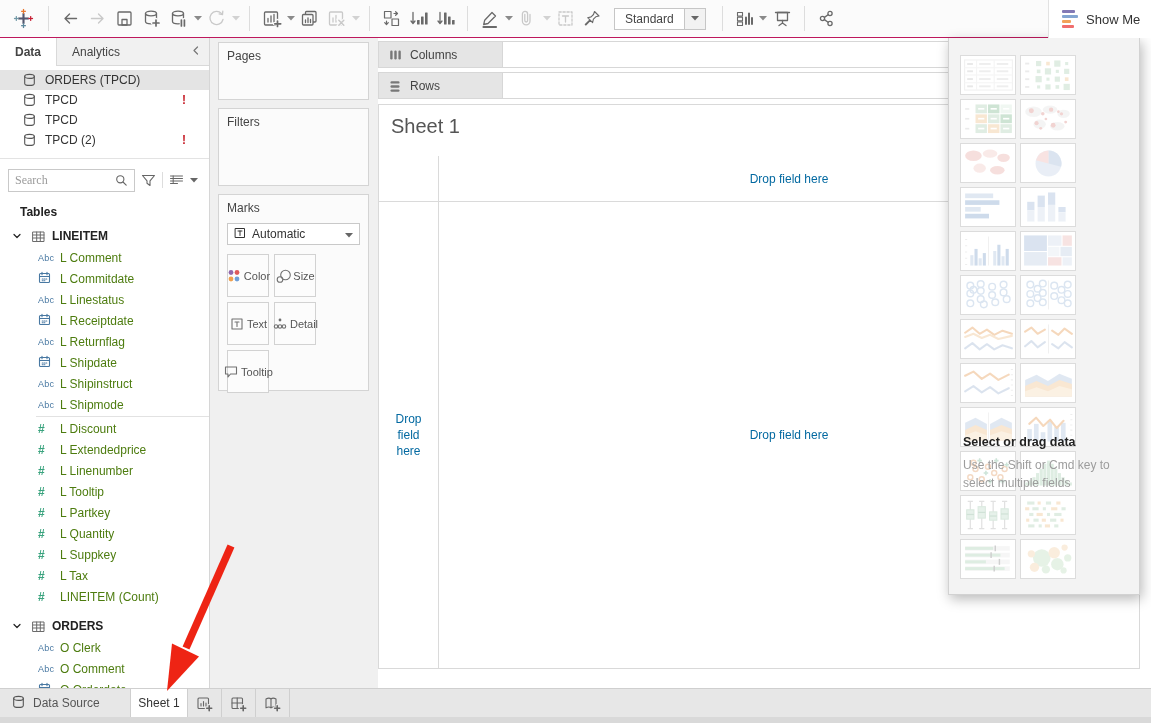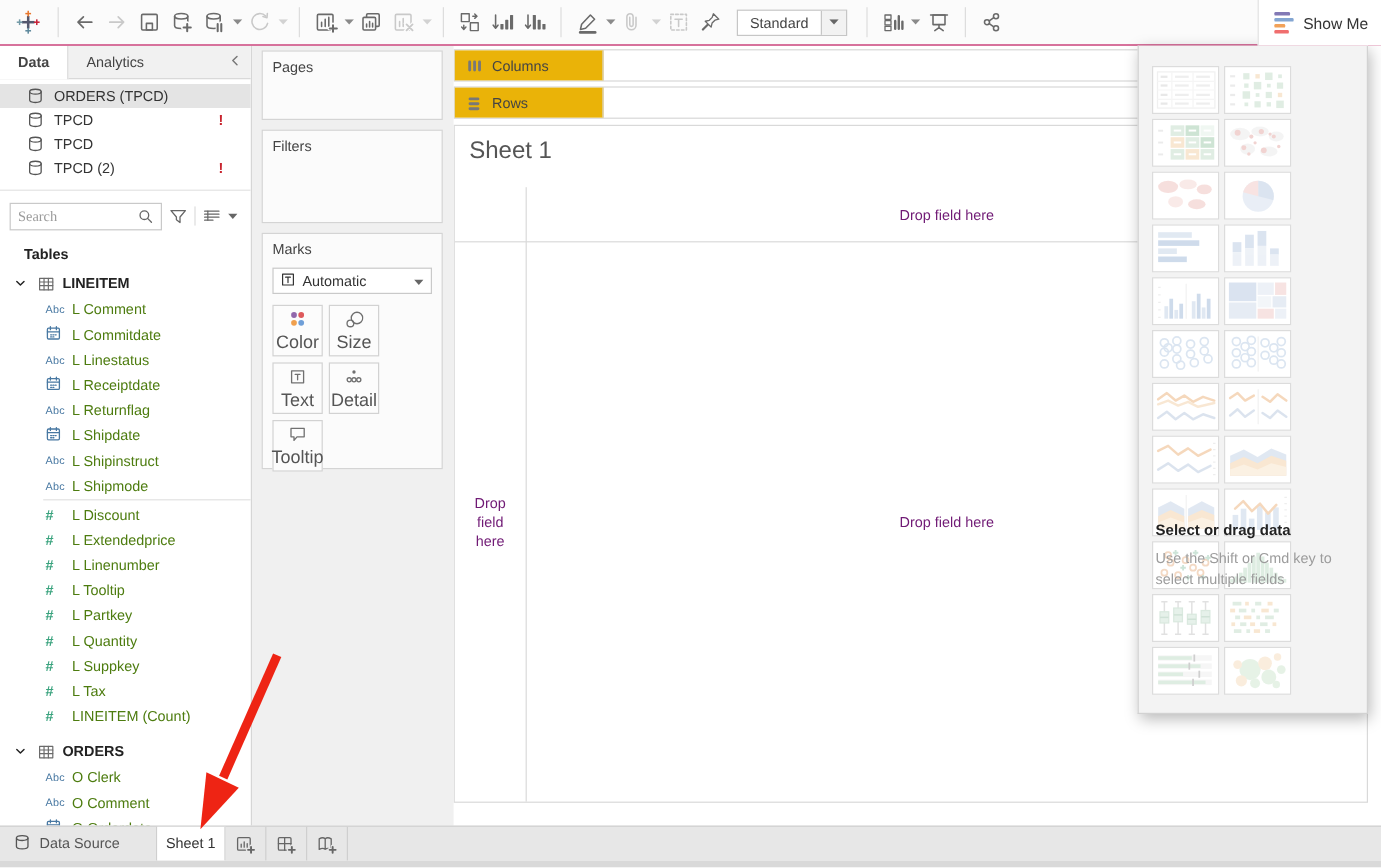--- a/index.html
+++ b/index.html
@@ -55,34 +55,34 @@
 .tbl-gap{height:8px}
 
 .cardscol{position:absolute;left:210px;top:38px;width:168px;height:650px;background:#f0f0f0;z-index:1}
 .card{position:absolute;left:8px;width:151px;background:#fbfbfb;border:1px solid #d4d4d4;font-size:12px;color:#444;padding:6px 8px}
 .card-pages{top:4px;height:58px}
 .card-filters{top:70px;height:78px}
 .card-marks{top:156px;height:197px}
 .marks-dd{margin-top:8px;height:22px;border:1px solid #c9c9c9;background:#fff;display:flex;align-items:center;padding:0 6px;gap:6px;color:#333}
 .marks-dd .ddcaret{margin-left:auto;color:#666}
 .marks-grid{display:flex;flex-wrap:wrap;gap:5px;margin-top:9px}
-.mbtn{width:42px;height:43px;border:1px solid #d2d2d2;background:#fcfcfc;display:flex;flex-direction:column;align-items:center;justify-content:center;gap:2px;font-size:15px;color:#555}
+.mbtn{width:42px;height:43px;border:1px solid #d2d2d2;background:#fcfcfc;display:flex;flex-direction:row;align-items:center;justify-content:center;gap:2px;font-size:11px;color:#555}
 .mbtn .mi{height:17px;display:flex;align-items:center;color:#707070}
 
 .wscol{position:absolute;left:378px;top:38px;width:773px;height:650px;background:#fff}
 .shelf{position:absolute;left:0;background:#fff;border:1px solid #d7d7d7;height:27px;width:762px;display:flex}
 .shelf.columns{top:3px}
 .shelf.rows{top:34px}
-.shelf-label{width:124px;border-right:1px solid #d7d7d7;display:flex;align-items:center;padding-left:9px;gap:7px;color:#444;background:#eab308}
+.shelf-label{width:124px;border-right:1px solid #d7d7d7;display:flex;align-items:center;padding-left:9px;gap:7px;color:#444;background:#e5e5e5}
 .shelf-label .shic{color:#787878;display:flex;align-items:center}
 .canvas{position:absolute;left:0;top:66px;width:762px;height:565px;background:#fff;border:1px solid #d9d9d9}
 .sheet-title{position:absolute;left:12px;top:10px;font-size:20px;color:#555}
 .cv-vline{position:absolute;left:59px;top:51px;bottom:0;width:1px;background:#dadada}
 .cv-hline{position:absolute;left:0;right:0;top:96px;height:1px;background:#dadada}
-.drop{color:#701a75;display:flex;align-items:center;justify-content:center}
+.drop{color:#0369a1;display:flex;align-items:center;justify-content:center}
 .drop-h{position:absolute;left:60px;right:0;top:51px;height:45px}
 .drop-b{position:absolute;left:60px;right:0;top:97px;bottom:0}
 .drop-l{position:absolute;left:0;top:97px;bottom:0;width:59px;text-align:center;padding:0 15px;line-height:16px}
 
 .smpanel{position:absolute;left:948px;top:38px;width:192px;height:557px;background:#f3f3f3;border:1px solid #d2d2d2;border-top:none;box-shadow:2px 4px 12px rgba(0,0,0,.28);z-index:20}
 .smgrid{position:absolute;left:11px;top:17px;width:174px;display:flex;flex-wrap:wrap;gap:4px}
 .smtile{width:56px;height:40px;background:#fff;border:1px solid #dcdcdc;display:flex;align-items:center;justify-content:center}
 .smhint{position:absolute;left:14px;top:397px;width:160px}
 .smhint .ht{font-weight:bold;font-size:12.5px;color:#222}
 .smhint .hb{margin-top:7px;color:#9c9c9c;line-height:1.5}

